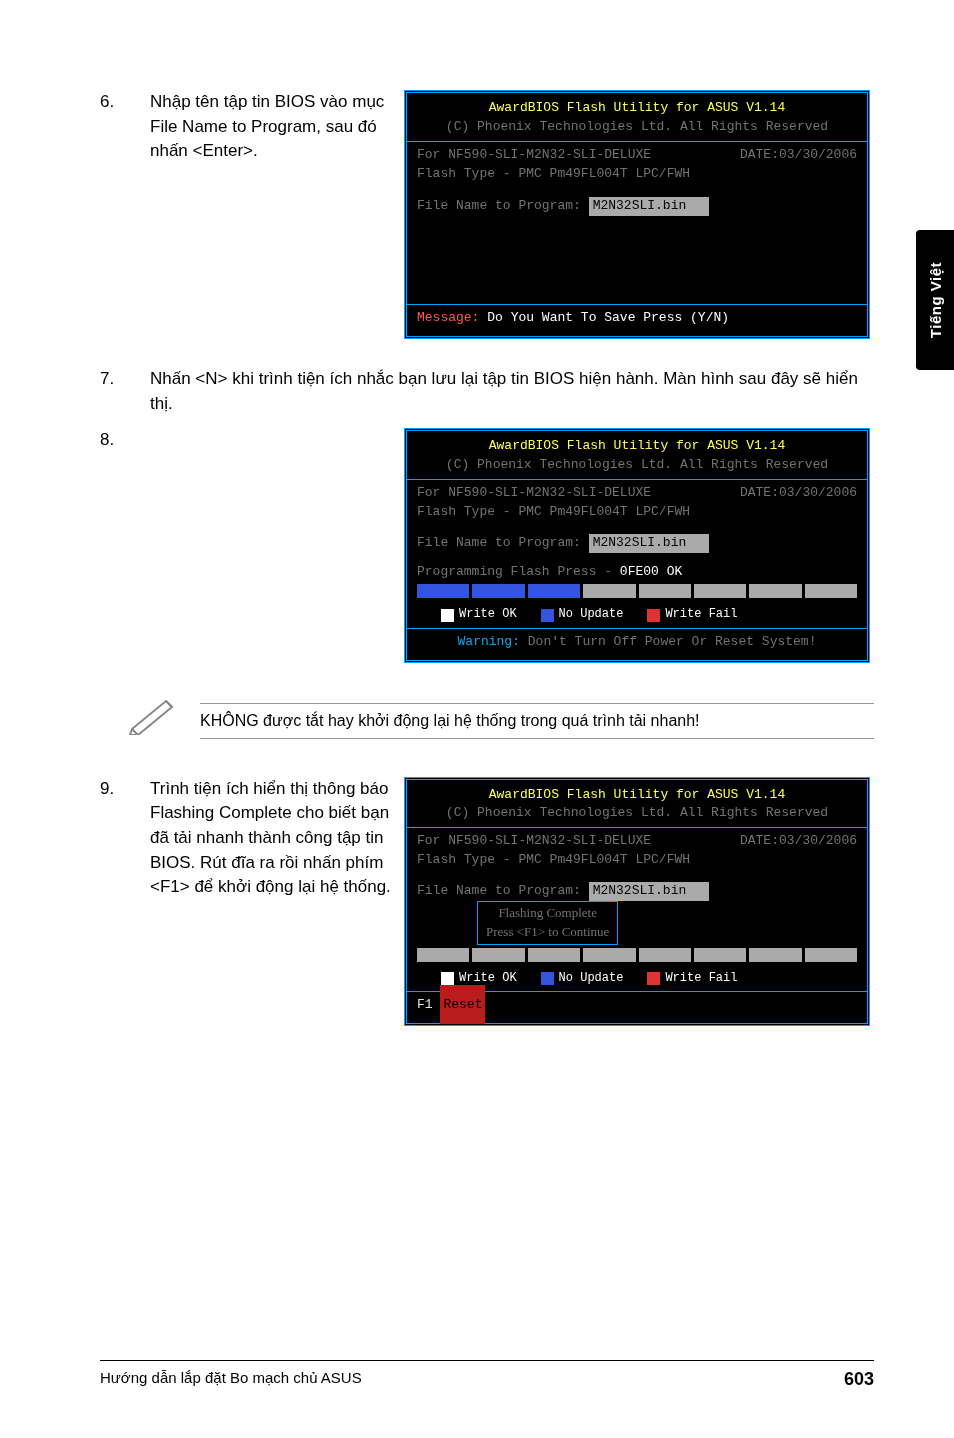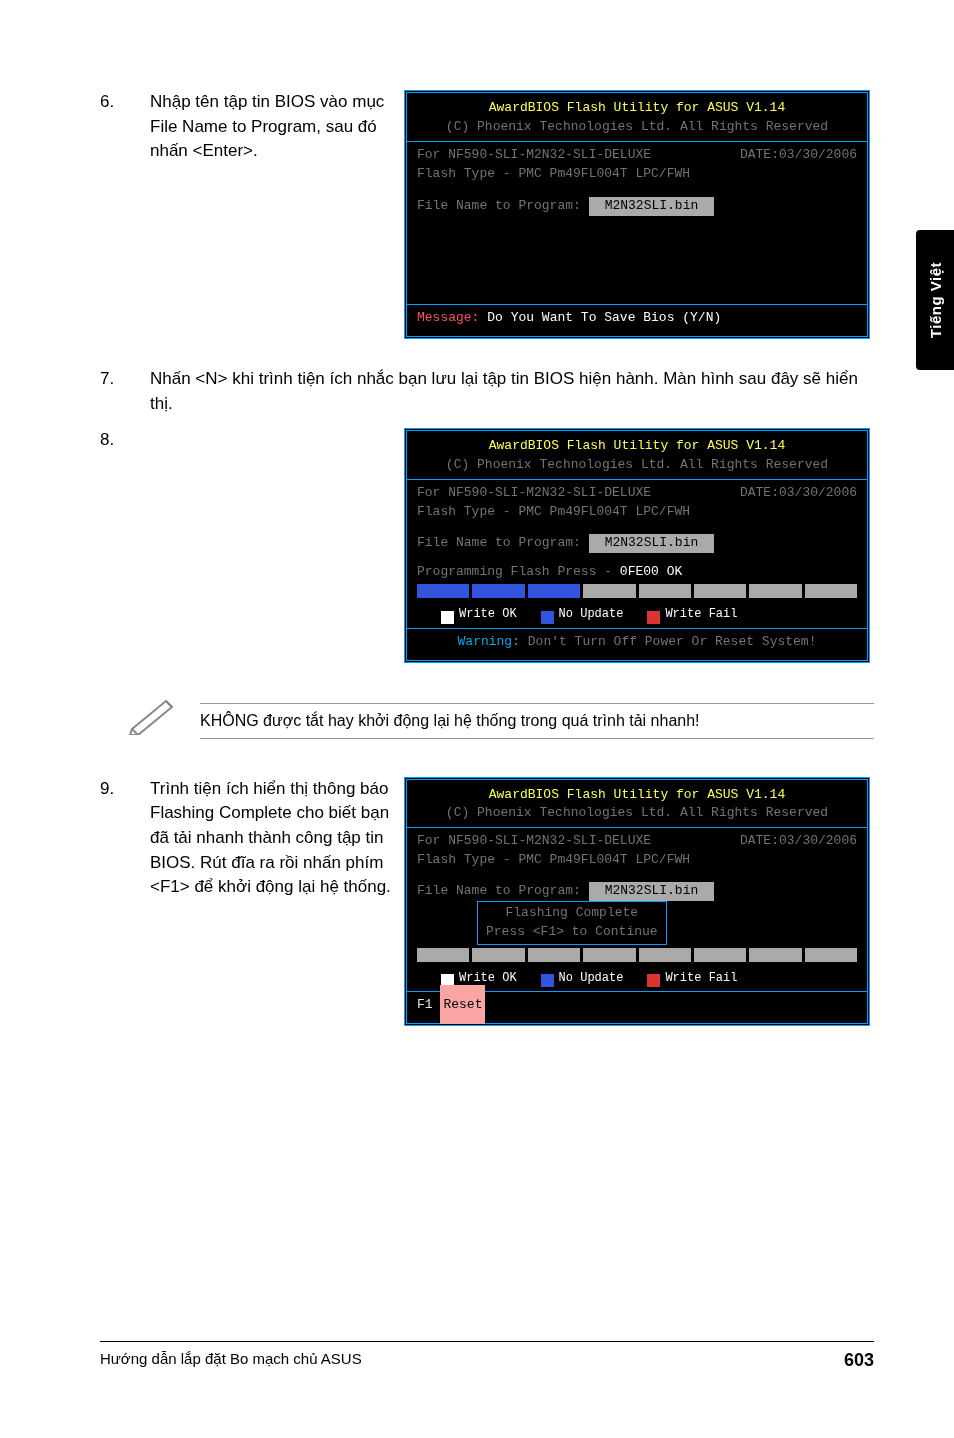--- a/index.html
+++ b/index.html
@@ -10,43 +10,43 @@
 .step { display: flex; margin-bottom: 12px; font-size: 17px; line-height: 1.45; }
 .step-num { width: 50px; flex-shrink: 0; }
 .step-text { flex: 1; }
 .row { display: flex; gap: 10px; align-items: flex-start; margin-bottom: 28px; }
 .row .step-text-col { width: 294px; flex-shrink: 0; }
 .row .step-text-col .step { margin-bottom: 0; }
 .bios-box { background: #000; border: 3px double #00a0ff; padding: 6px 10px 8px 10px; font-family: 'Courier New', monospace; font-size: 13px; color: #fff; line-height: 1.45; width: 466px; }
 .bios-title { color: #ffff55; text-align: center; }
 .bios-cyan { color: #737373; }
 .bios-hr { border: none; border-top: 1px solid #00a0ff; margin: 4px -10px; }
-.bios-input { background: #aaa; color: #000; padding: 0 16px; display: inline-block; min-width: 120px; }
+.bios-input { background: #aaa; color: #000; padding: 0 4px; display: inline-block; min-width: 120px; }
 .bios-msg-label { color: #ff5555; margin-top: 20px; }
 .bios-warn-label { color: #0ea5e9; }
 .bios-green { color: #e5e5e5; }
-.bios-reset { background: #fca5a5; color: #000; padding: 12px 3px; font-family: Liberation Mono, monospace; }
+.bios-reset { background: #b91c1c; color: #000; padding: 12px 3px; font-family: Liberation Mono, monospace; }
 .prog-row { display: flex; gap: 3px; margin: 3px 0 8px 0; }
 .prog-seg { height: 14px; flex: 1; }
 .pf { background: #3355dd; }
 .pe { background: #aaa; }
 .legend { display: flex; gap: 24px; align-items: center; font-size: 12px; padding-left: 24px; }
-.legend-item { display: flex; align-items: flex-end; gap: 5px; }
+.legend-item { display: flex; align-items: center; gap: 5px; }
 .swatch { width: 13px; height: 13px; display: inline-block; }
 .sw-white { background: #fff; }
 .sw-blue { background: #3355dd; }
 .sw-red { background: #dd3333; }
 .note-box { display: flex; gap: 20px; align-items: flex-end; margin: 28px 0 38px 26px; font-size: 16px; }
 .note-box .lines { flex: 1; }
 .note-box .lines hr { border: none; border-top: 1px solid #999; margin: 0; }
 .note-box .lines .txt { padding: 8px 0; }
 .pencil-icon svg { width: 54px; height: 44px; }
-.footer { position: absolute; bottom: 67px; left: 100px; right: 80px; border-top: 1.5px solid #000; padding-top: 8px; display: flex; justify-content: space-between; font-size: 15px; }
+.footer { position: absolute; bottom: 48px; left: 100px; right: 80px; border-top: 1.5px solid #000; padding-top: 8px; display: flex; justify-content: space-between; font-size: 15px; }
 .footer .pn { font-weight: bold; font-size: 18px; }
-.flash-box { border: 1px solid #00a0ff; padding: 2px 8px; display: inline-block; margin-left: 60px; }
+.flash-box { border: 1px solid #00a0ff; padding: 2px 8px; display: inline-block; margin-left: 60px; font-family: Liberation Serif, serif; }
 </style>
 </head>
 <body>
 
 <div class="side-tab">
     <span>Tiếng Việt</span>
   </div>
 
 <div class="page">
 
@@ -60,21 +60,21 @@
     <div class="bios-box">
       <div class="bios-title">AwardBIOS Flash Utility for ASUS V1.14</div>
       <div class="bios-cyan" style="text-align:center">(C) Phoenix Technologies Ltd. All Rights Reserved</div>
       <hr class="bios-hr">
       <div><span class="bios-cyan">For NF590-SLI-M2N32-SLI-DELUXE</span><span style="float:right" class="bios-cyan">DATE:03/30/2006</span></div>
       <div class="bios-cyan">Flash Type - PMC Pm49FL004T LPC/FWH</div>
       <div style="height:14px"></div>
       <div><span class="bios-cyan">File Name to Program:</span> <span class="bios-input">M2N32SLI.bin</span></div>
       <div style="height:84px"></div>
       <hr class="bios-hr">
-      <div><span class="bios-msg-label">Message:</span><span> Do You Want To Save Bios (Y/N)</span></div>
+      <div><span class="bios-msg-label">Message:</span><span> Do You Want To Save Press (Y/N)</span></div>
     </div>
   </div>
 
   <div class="step">
     <div class="step-num">7.</div>
     <div class="step-text">Nhấn &lt;N&gt; khi trình tiện ích nhắc bạn lưu lại tập tin BIOS hiện hành. Màn hình sau đây sẽ hiển thị.</div>
   </div>
 
   <div class="row">
     <div class="step-text-col">

